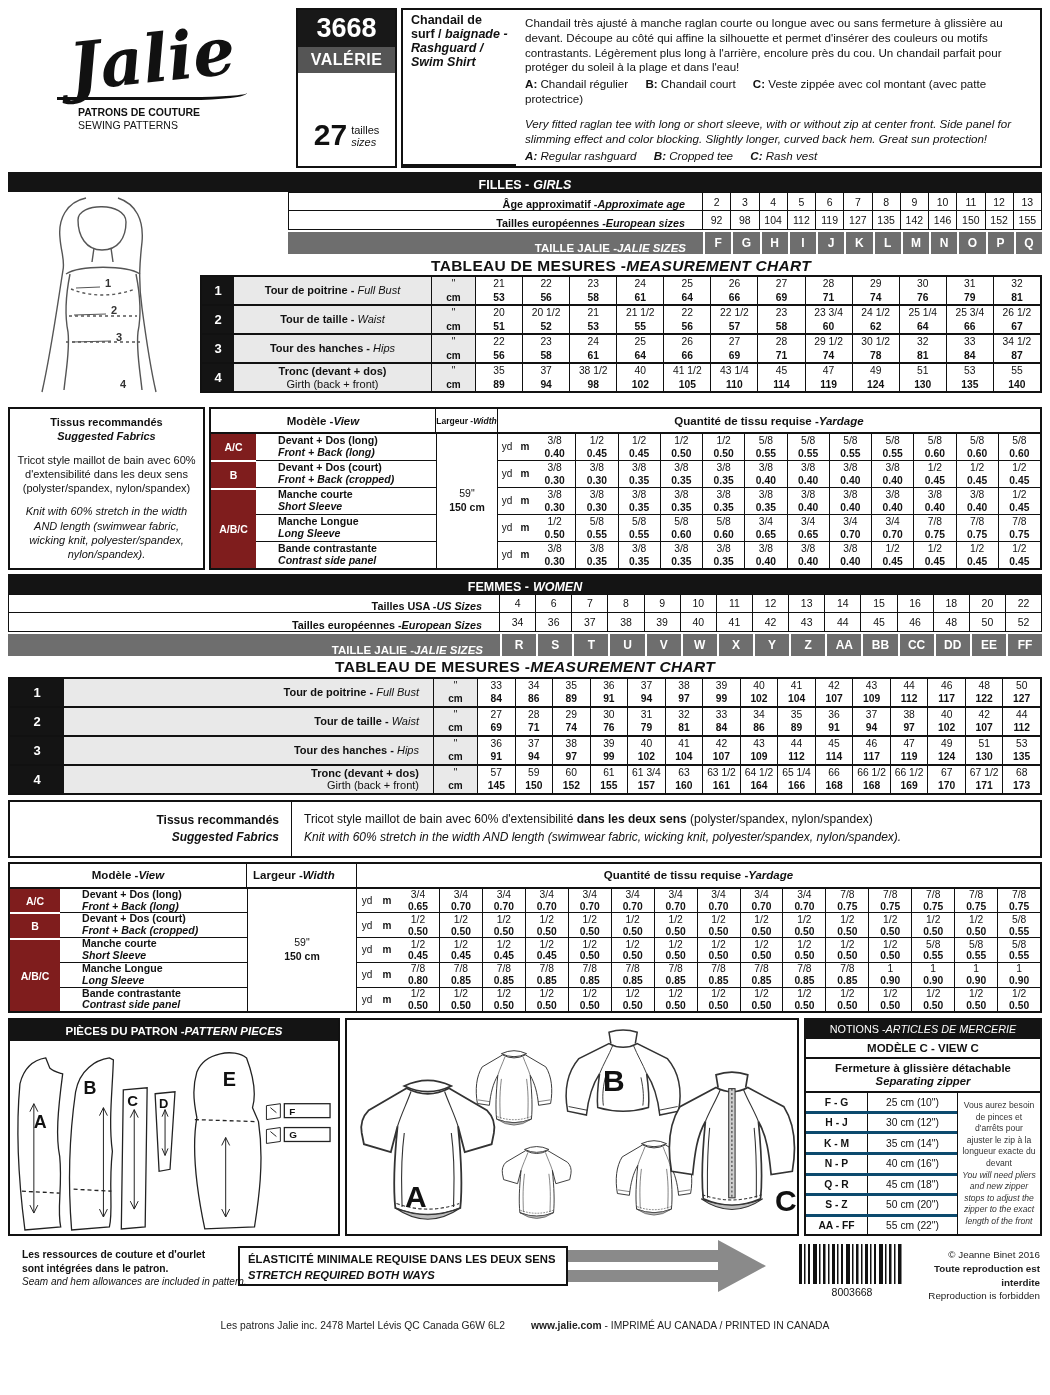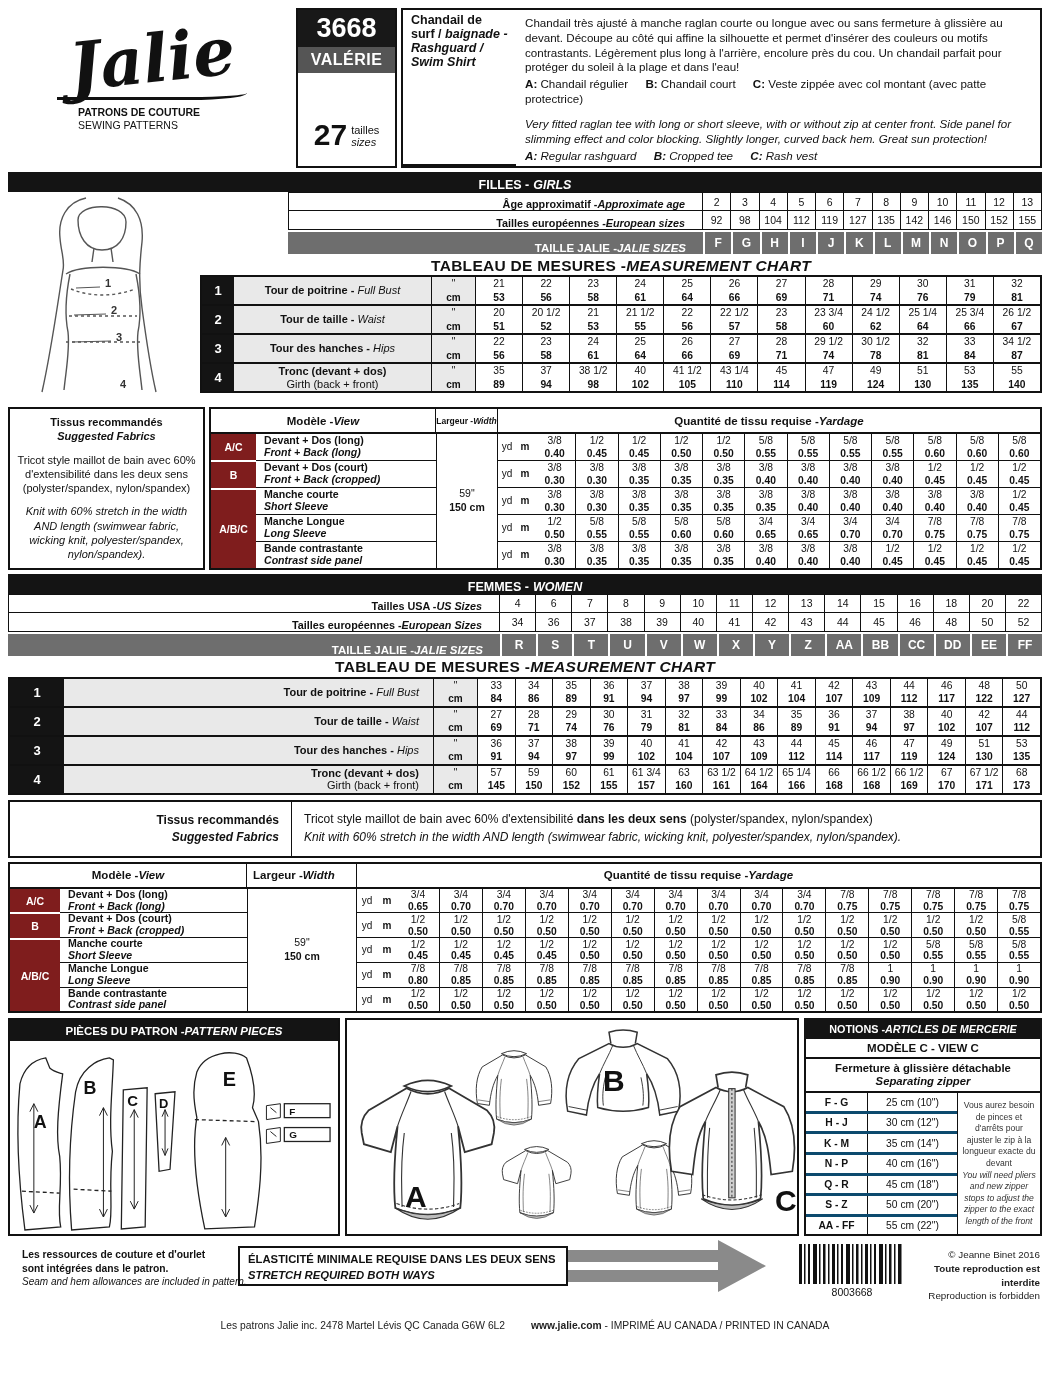--- a/index.html
+++ b/index.html
@@ -81,21 +81,21 @@
 .yh-yard{flex:1}
 .ybody{flex:1;display:flex}
 .ycol-views{display:flex;flex-direction:column}
 .ytg .ycol-views{width:45px}
 .ytw .ycol-views{width:50px}
 .yview{background:#7f1d1d;color:#fff;font-weight:bold;font-size:10.5px;display:flex;align-items:center;justify-content:center;flex:1;border-bottom:2px solid #fff}
 .yview.last{border-bottom:none;flex:3}
 .ycol-desc{display:flex;flex-direction:column}
 .ytg .ycol-desc{width:180px}
 .ytw .ycol-desc{width:187px}
-.ydesc{flex:1;border-bottom:1px solid #111;padding-left:8px;font-size:10.6px;line-height:1.12;display:flex;flex-direction:column;justify-content:center}
+.ydesc{flex:1;border-bottom:1px solid #111;padding-left:22px;font-size:10.6px;line-height:1.12;display:flex;flex-direction:column;justify-content:center}
 .ydesc:last-child{border-bottom:none}
 .ydesc .en{font-style:italic}
 .ydesc .fr,.ydesc .en{font-weight:bold}
 .ycol-width{border-left:1px solid #111;border-right:1px solid #111;display:flex;flex-direction:column;align-items:center;justify-content:center;font-size:10.5px;line-height:1.3}
 .ytg .ycol-width{width:62px}
 .ytw .ycol-width{width:110px}
 .ycol-width .wcm{font-weight:bold}
 .ycol-vals{flex:1;display:flex;flex-direction:column}
 .yrow{flex:1;display:flex;border-bottom:1px solid #111}
 .yrow:last-child{border-bottom:none}
@@ -109,21 +109,21 @@
 .wfab-l{width:282px;display:flex;flex-direction:column;justify-content:center;align-items:flex-end;padding-right:12px;font-size:12px;line-height:1.35;border-right:1px solid #111}
 .wfab-r{flex:1;display:flex;flex-direction:column;justify-content:center;padding-left:12px;font-size:12px;line-height:1.45}
 
 .bottom{display:flex;margin-top:5px;height:218px}
 .panel{border:2px solid #111;display:flex;flex-direction:column}
 .pieces-panel{width:332px}
 .phead{background:#141414;color:#fff;font-weight:bold;font-size:11.5px;height:21px;display:flex;align-items:center;justify-content:center;flex:none}
 .pbody{flex:1;overflow:hidden}
 .drawings-panel{flex:1;margin-left:5px}
 .notions-panel{width:238px;margin-left:5px;border:none}
-.nhead{background:#141414;color:#fff;font-weight:bold;font-size:10.8px;height:21px;display:flex;align-items:center;justify-content:center;border:2px solid #141414}
+.nhead{background:#141414;color:#fff;font-weight:normal;font-size:10.8px;height:21px;display:flex;align-items:center;justify-content:center;border:2px solid #141414}
 .nsub{border:2px solid #111;border-top:none;height:20px;display:flex;align-items:center;justify-content:center;font-weight:bold;font-size:11.5px}
 .nzip{border:2px solid #111;border-top:none;height:34px;display:flex;flex-direction:column;align-items:center;justify-content:center;font-size:11.3px;line-height:1.2}
 .nzip .fr{font-weight:bold}
 .nzip .en{font-weight:bold;font-style:italic}
 .nbody{border:2px solid #111;border-top:none;flex:1;display:flex}
 .nrows{width:152px;display:flex;flex-direction:column;border-right:1px solid #111}
 .nrow{flex:1;display:flex;border-bottom:3px solid #0c4a6e;font-size:10.3px}
 .nrow:last-child{border-bottom:none}
 .nsz{width:62px;display:flex;align-items:center;justify-content:center;font-weight:bold;border-right:1px solid #111}
 .nlen{flex:1;display:flex;align-items:center;justify-content:center}

